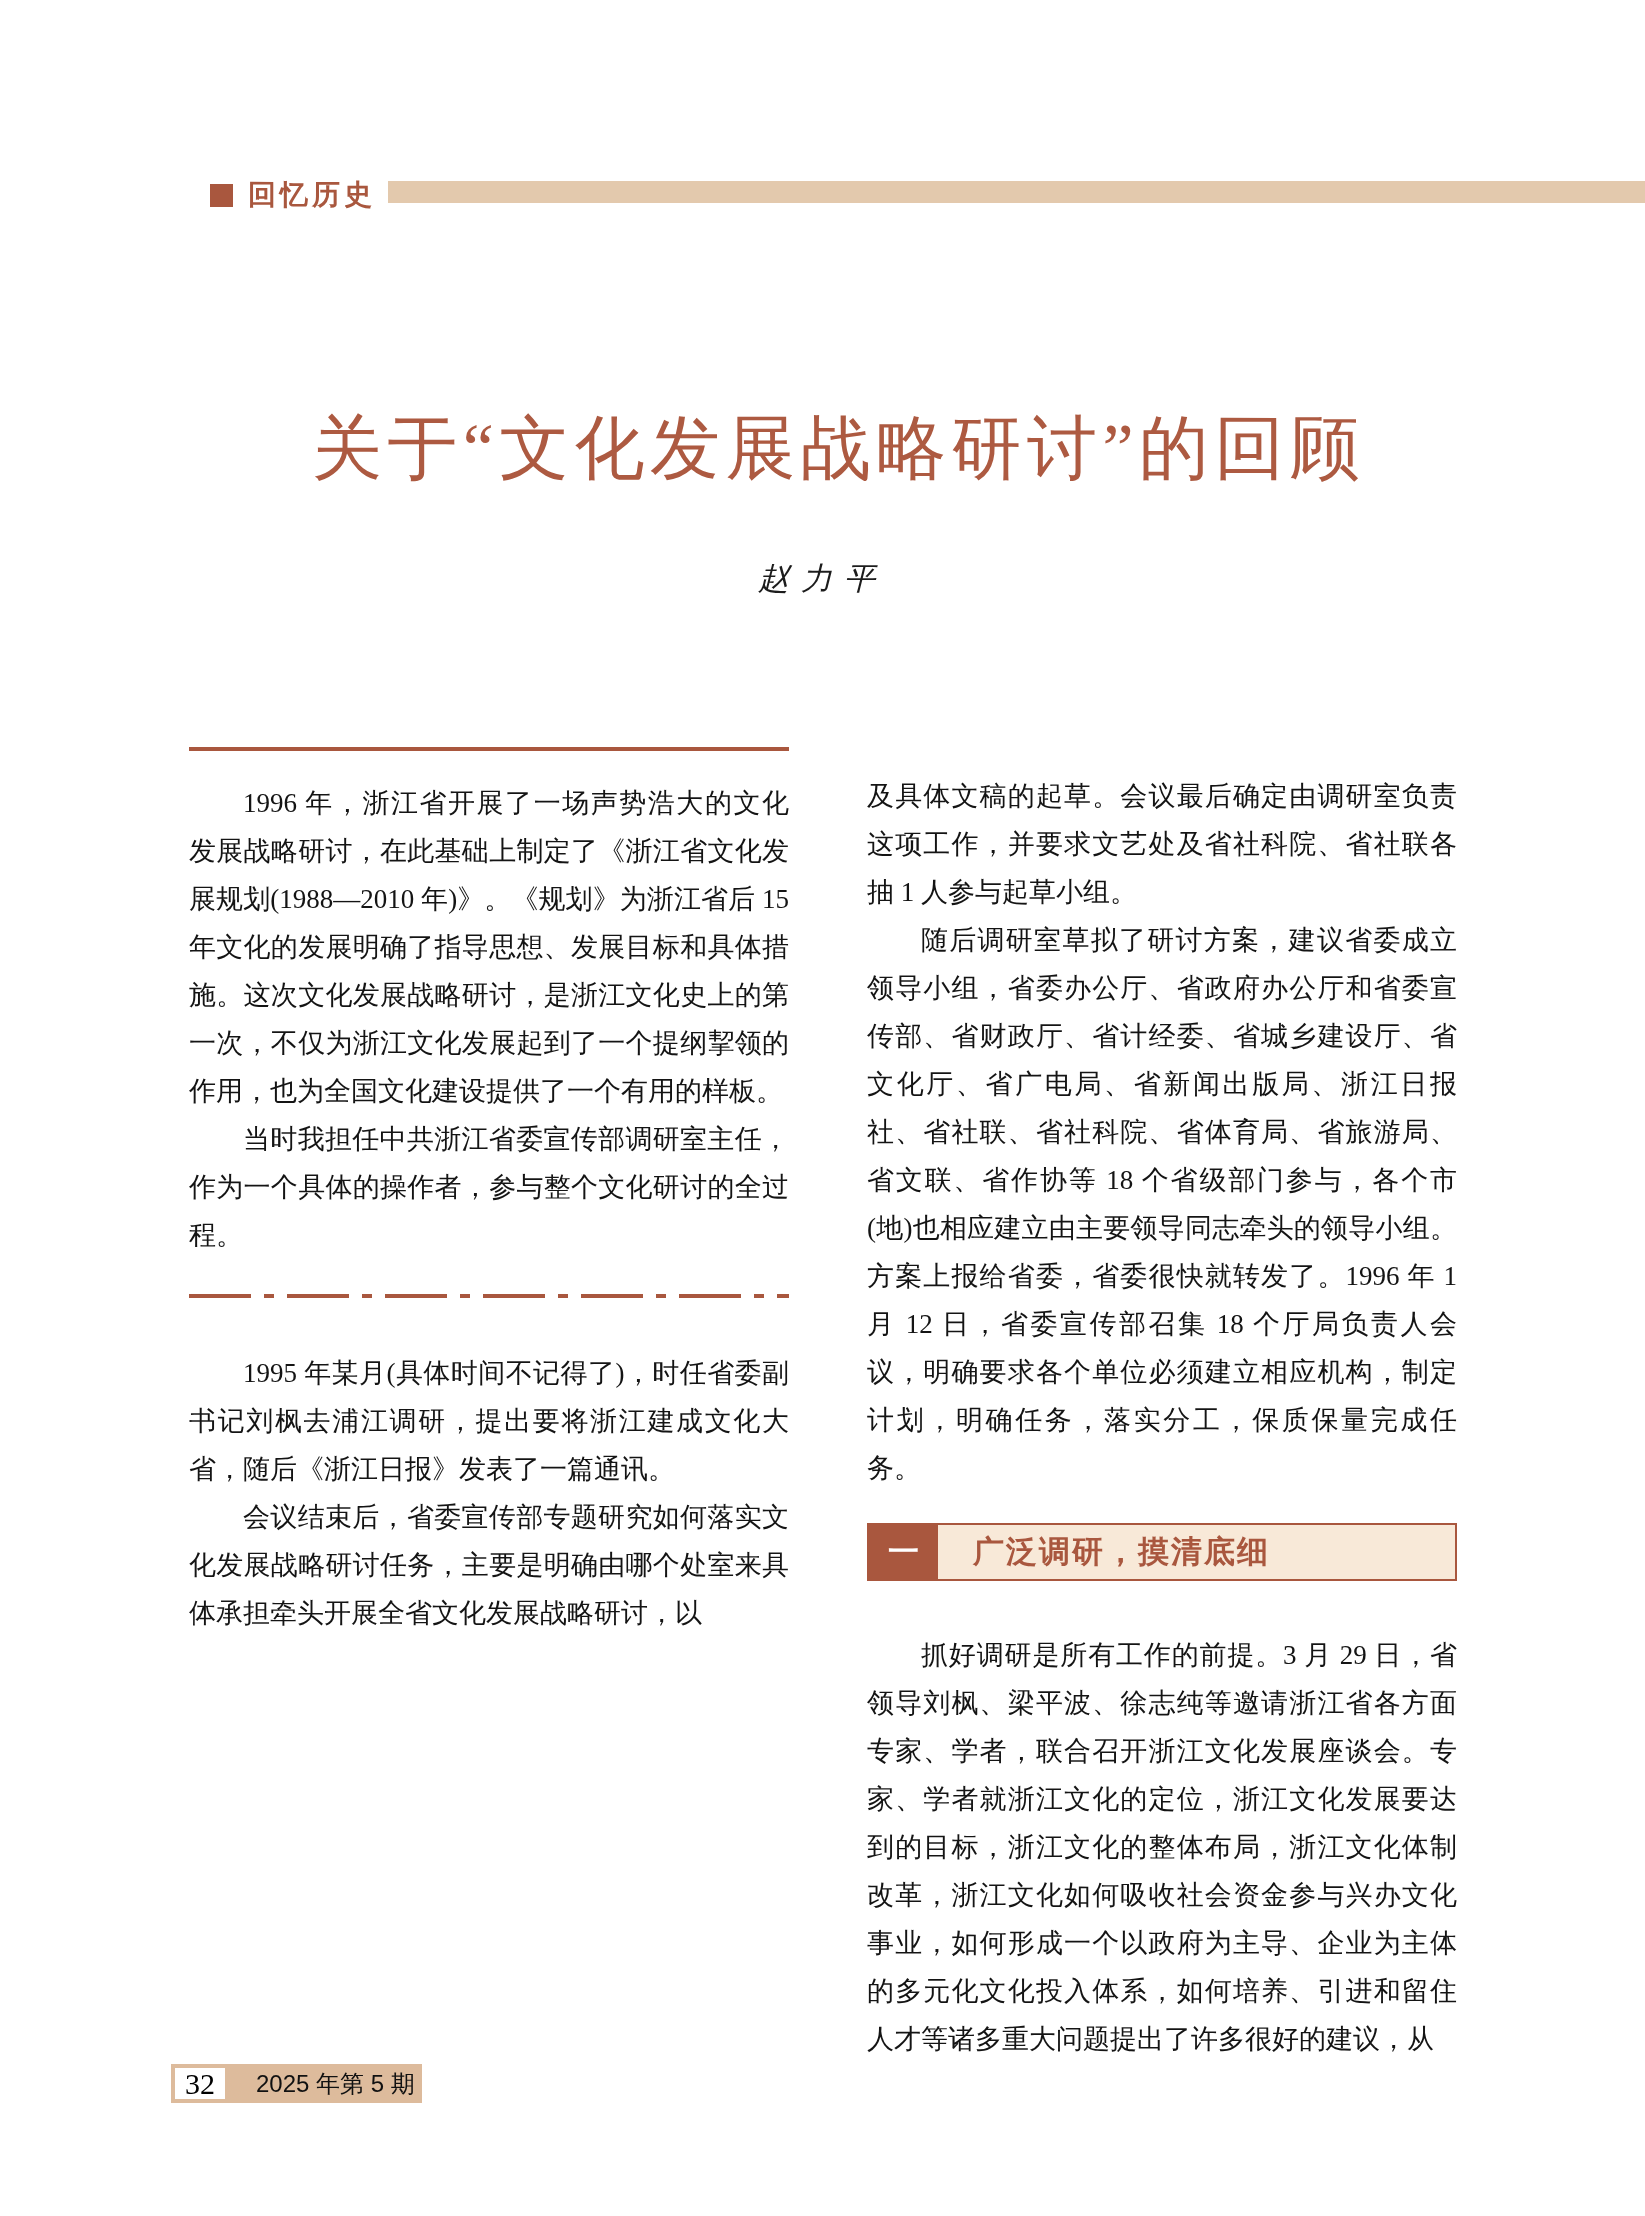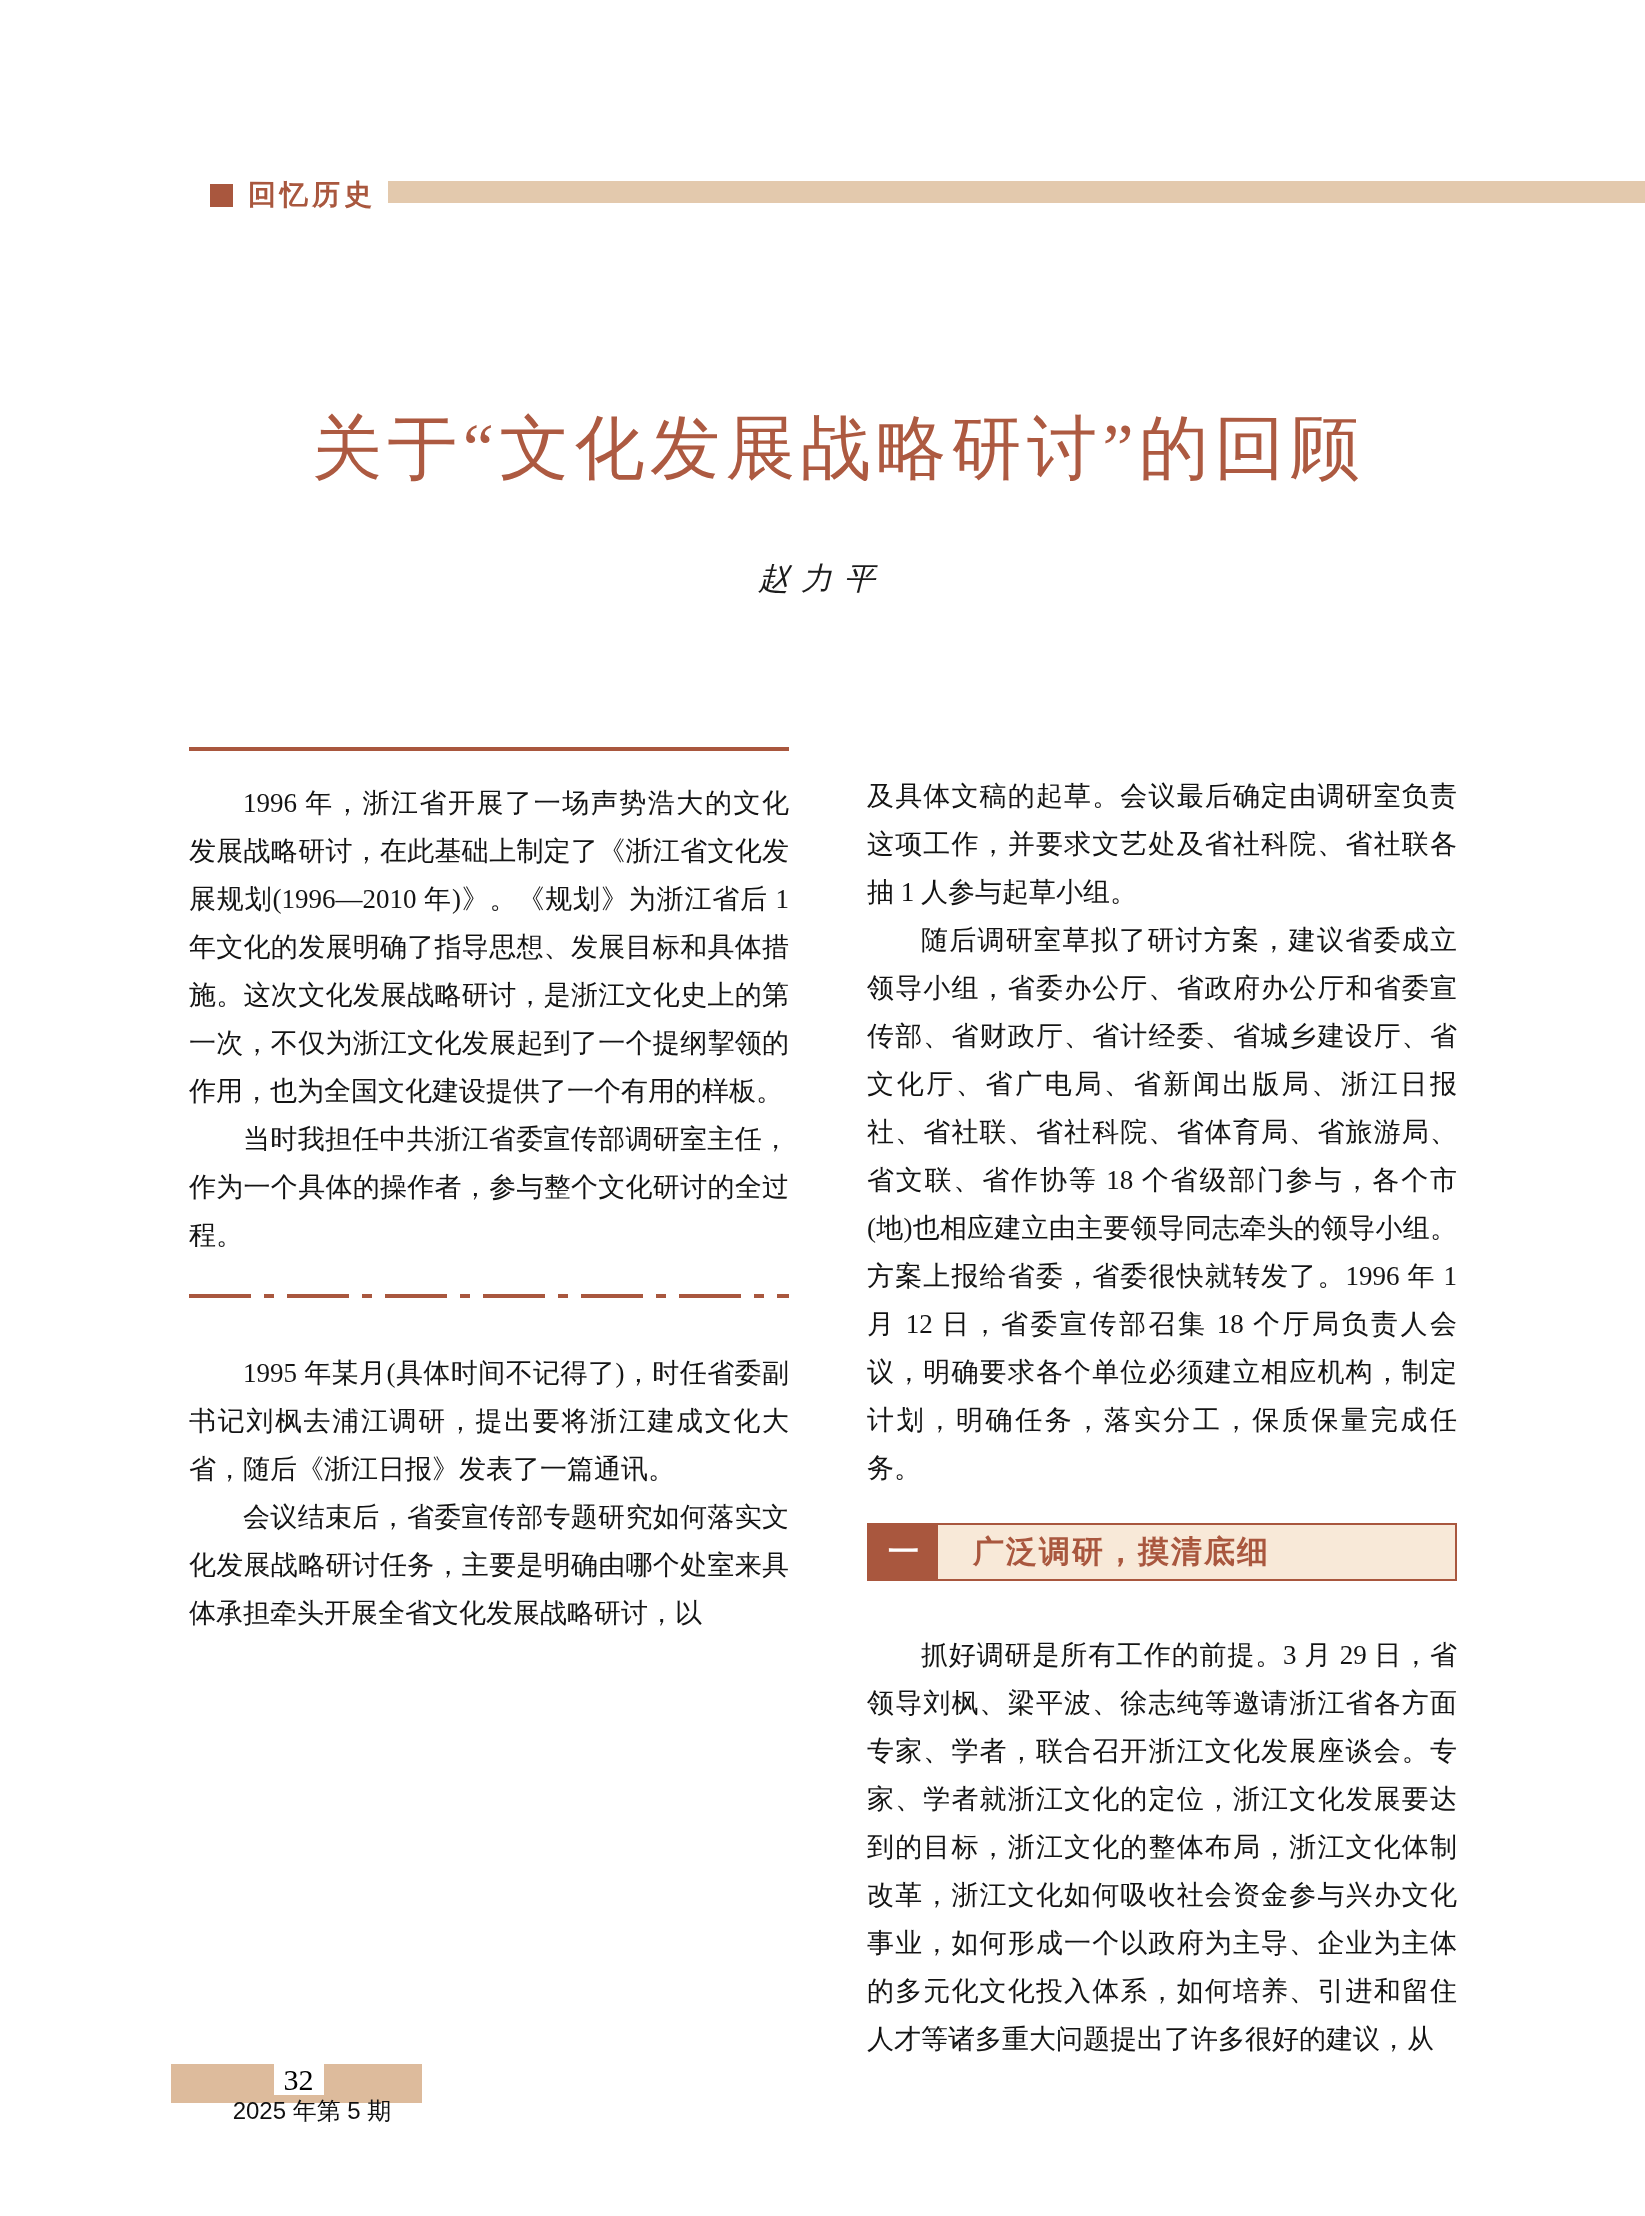--- a/index.html
+++ b/index.html
@@ -92,21 +92,21 @@
     font-family:"Liberation Sans","DejaVu Sans",sans-serif;
     font-weight:bold; font-size:31px; letter-spacing:2px;
     display:flex; align-items:center; padding-left:35px;
     white-space:nowrap;
   }
 
   
   .footer{
     position:absolute; left:171px; top:2064px; width:251px; height:39px;
     background:var(--footer-tan);
-    display:flex; align-items:center;flex-direction:column;
+    display:flex; align-items:center;
   }
   .page-num-box{
     flex:none; width:50px; height:31px; margin-left:4px;
     background:#ffffff;
     display:flex; align-items:center; justify-content:center;
     font-size:30px; color:#000;
   }
   .issue-label{
     font-family:"Liberation Sans","DejaVu Sans",sans-serif;
     font-size:24px; color:#111; margin-left:31px; white-space:nowrap;
@@ -119,21 +119,21 @@
   <span class="category-square"></span>
   <span class="category-label">回忆历史</span>
 </div>
 <div class="header-bar"></div>
 
 <div class="article-title">关于“文化发展战略研讨”的回顾</div>
 <div class="article-author">赵力平</div>
 
 <div class="top-rule"></div>
 <div class="col left-col">
-  <p>1996 年，浙江省开展了一场声势浩大的文化发展战略研讨，在此基础上制定了《浙江省文化发展规划(1996—2010 年)》。《规划》为浙江省后 1 年文化的发展明确了指导思想、发展目标和具体措施。这次文化发展战略研讨，是浙江文化史上的第一次，不仅为浙江文化发展起到了一个提纲挈领的作用，也为全国文化建设提供了一个有用的样板。</p>
+  <p>1996 年，浙江省开展了一场声势浩大的文化发展战略研讨，在此基础上制定了《浙江省文化发展规划(1988—2010 年)》。《规划》为浙江省后 15 年文化的发展明确了指导思想、发展目标和具体措施。这次文化发展战略研讨，是浙江文化史上的第一次，不仅为浙江文化发展起到了一个提纲挈领的作用，也为全国文化建设提供了一个有用的样板。</p>
   <p>当时我担任中共浙江省委宣传部调研室主任，作为一个具体的操作者，参与整个文化研讨的全过程。</p>
   <div class="dashed-divider"></div>
   <p>1995 年某月(具体时间不记得了)，时任省委副书记刘枫去浦江调研，提出要将浙江建成文化大省，随后《浙江日报》发表了一篇通讯。</p>
   <p>会议结束后，省委宣传部专题研究如何落实文化发展战略研讨任务，主要是明确由哪个处室来具体承担牵头开展全省文化发展战略研讨，以</p>
 </div>
 
 <div class="col right-col">
   <p class="no-indent">及具体文稿的起草。会议最后确定由调研室负责这项工作，并要求文艺处及省社科院、省社联各抽 1 人参与起草小组。</p>
   <p>随后调研室草拟了研讨方案，建议省委成立领导小组，省委办公厅、省政府办公厅和省委宣传部、省财政厅、省计经委、省城乡建设厅、省文化厅、省广电局、省新闻出版局、浙江日报社、省社联、省社科院、省体育局、省旅游局、省文联、省作协等 18 个省级部门参与，各个市(地)也相应建立由主要领导同志牵头的领导小组。方案上报给省委，省委很快就转发了。1996 年 1 月 12 日，省委宣传部召集 18 个厅局负责人会议，明确要求各个单位必须建立相应机构，制定计划，明确任务，落实分工，保质保量完成任务。</p>
   <div class="section-box">

